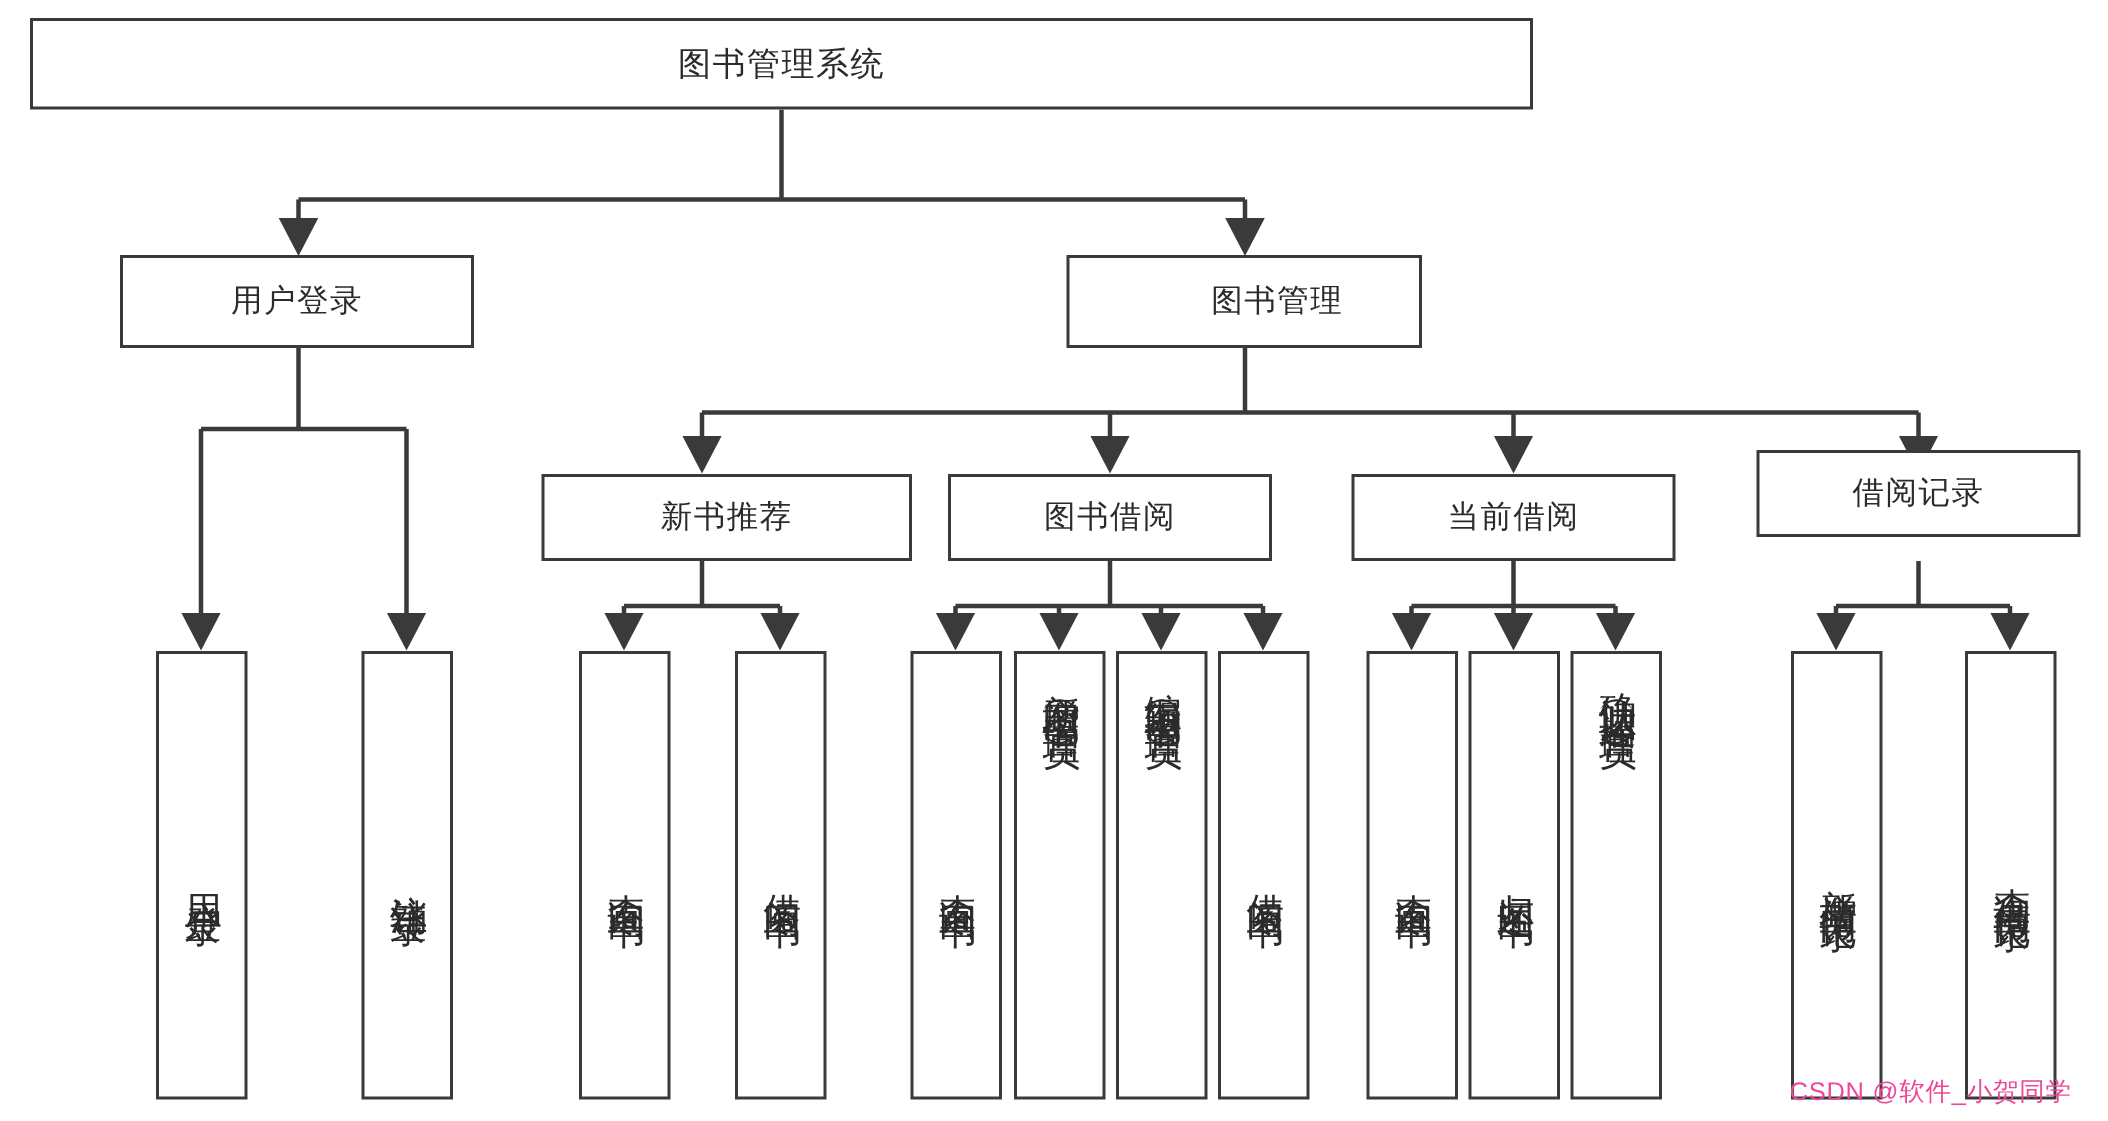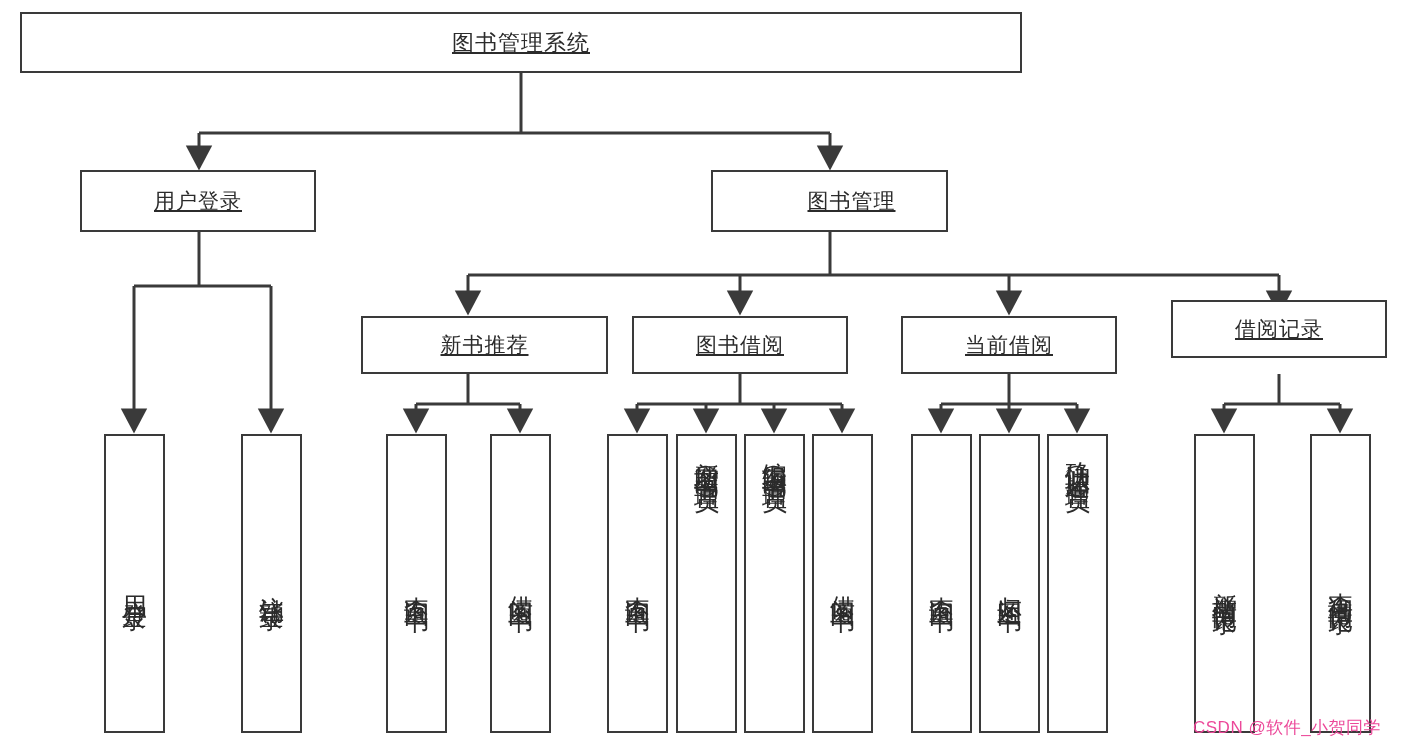--- a/index.html
+++ b/index.html
@@ -38,21 +38,20 @@
   .node .label {
     display: block;
     text-align: center;
     line-height: 1.15;
     letter-spacing: 1px;
     white-space: nowrap;
   }
   
   .node.horiz .label {
     font-size: 21px;
-    text-decoration: underline;
   }
   .node.root .label {
     font-size: 22px;
   }
   
   .node.vert {
     align-items: flex-start;
     justify-content: center;
     padding-top: 0;
   }

